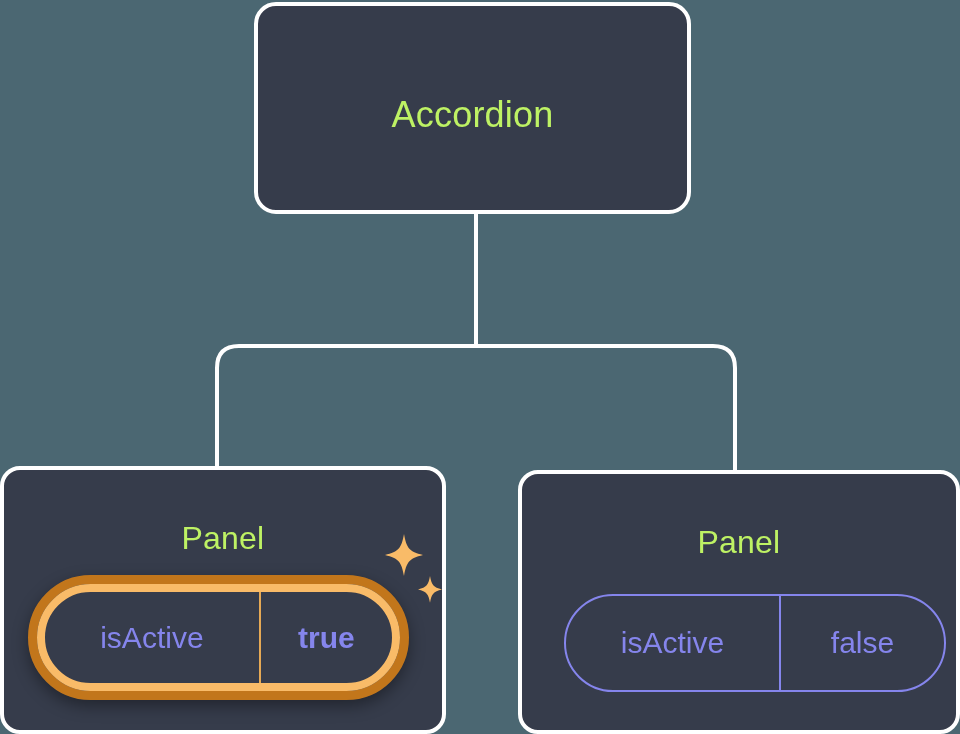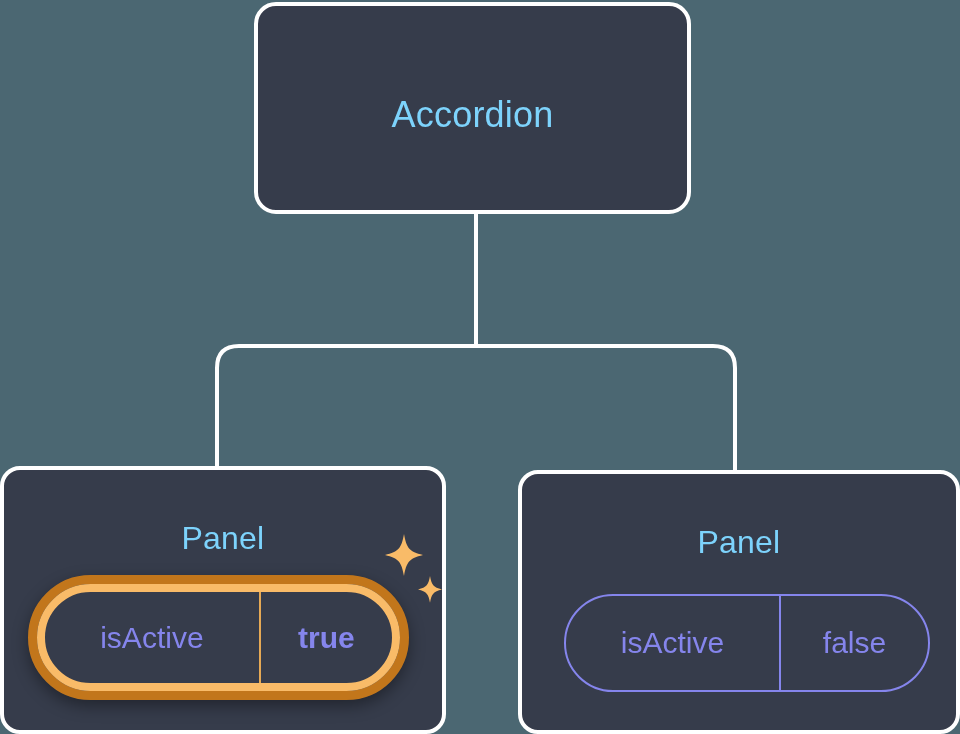--- a/index.html
+++ b/index.html
@@ -63,21 +63,21 @@
     height: 264px;
     border-radius: 20px;
     overflow: hidden;
   }
 
   .node-title {
     position: absolute;
     left: 0;
     right: 0;
     text-align: center;
-    color: #7dd3fc;
+    color: #bef264;
     font-weight: 400;
     letter-spacing: 0.2px;
     white-space: nowrap;
   }
 
   .node-root .node-title {
     top: 88px;
     font-size: 36px;
   }
 
@@ -122,21 +122,21 @@
     border-left: 2px solid #8585ec;
   }
 
   
   .pill-right {
     left: 42px;
     top: 120px;
     height: 98px;
   }
   .pill-right .pill-key { width: 213px; padding: 0; }
-  .pill-right .pill-val { width: 147px; padding: 0; }
+  .pill-right .pill-val { width: 147px; padding: 8px; }
 
   
   .pill-highlight-wrap {
     position: absolute;
     left: 24px;
     top: 105px;
     width: 381px;
     height: 125px;
   }
 

